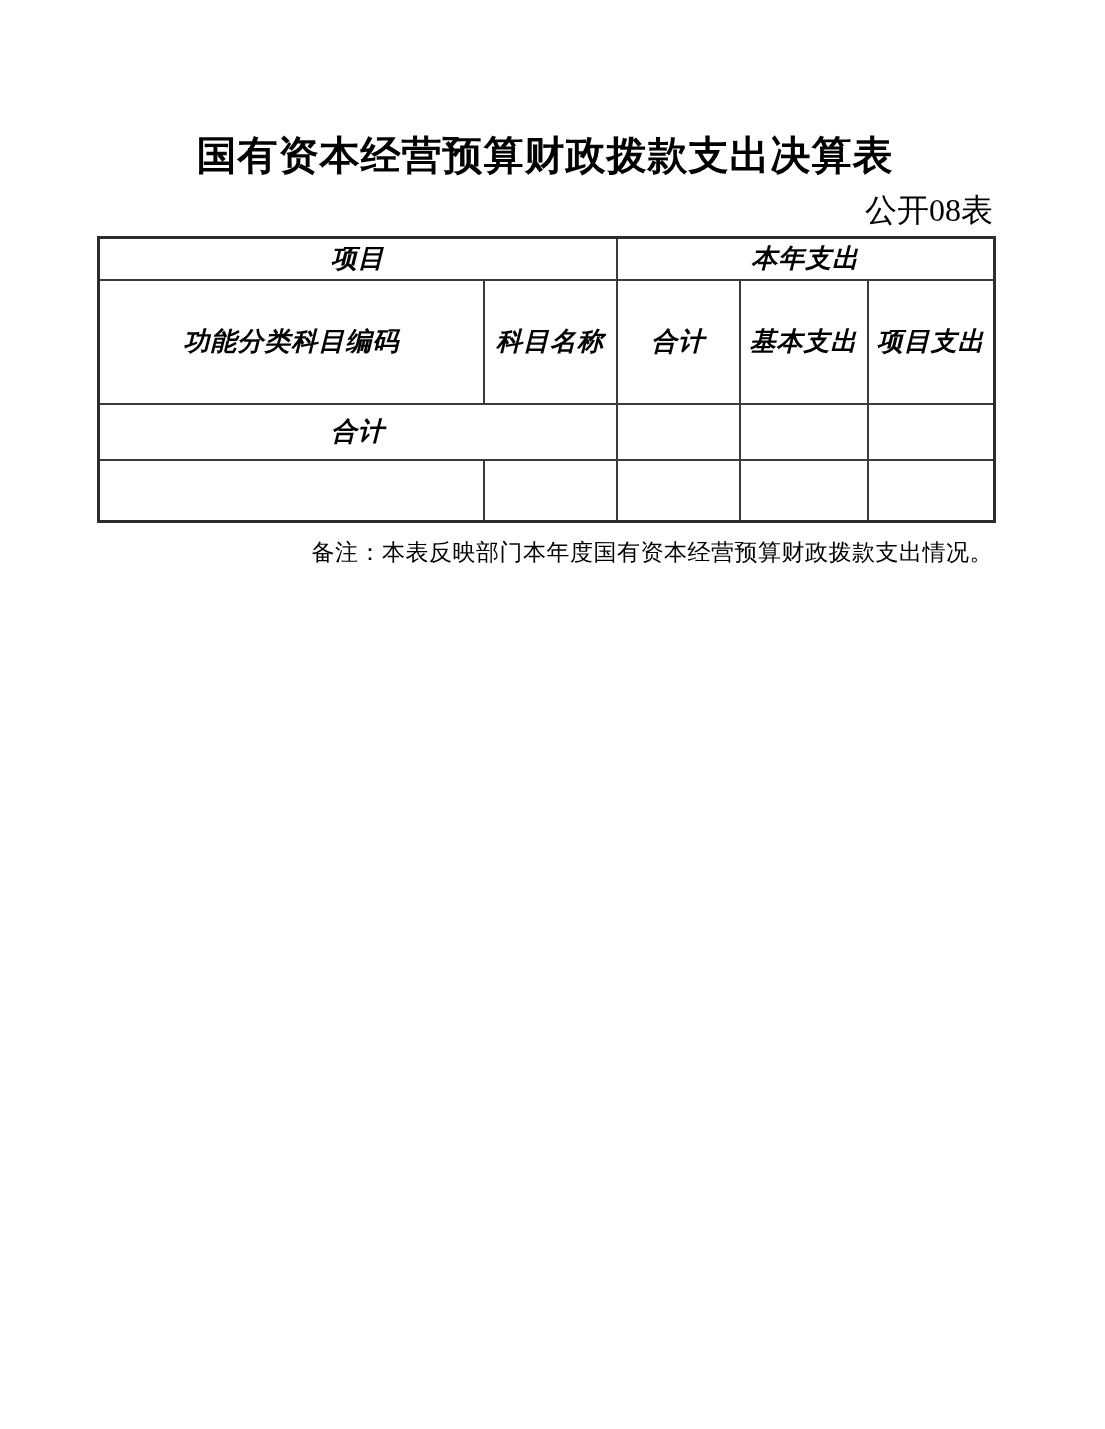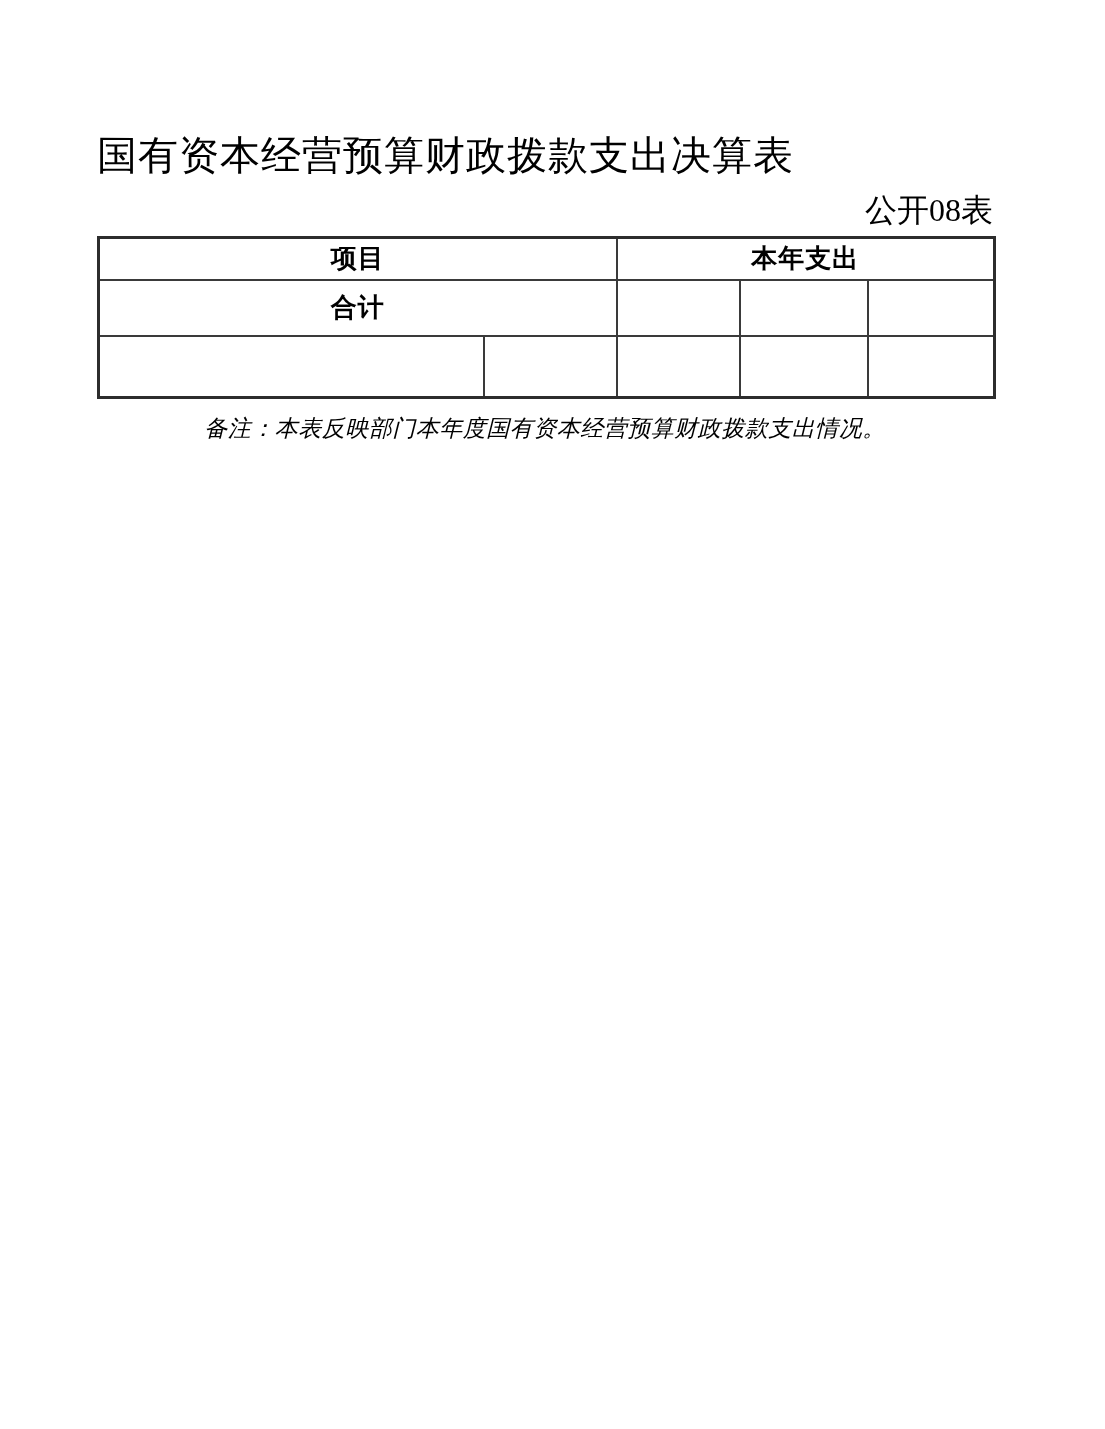--- a/index.html
+++ b/index.html
@@ -13,23 +13,23 @@
     overflow: hidden;
   }
   .content {
     position: absolute;
     left: 97px;
     top: 0;
     width: 896px;
   }
   .title {
     margin: 132px 0 0 0;
-    text-align: left;
+    text-align: center;
     font-size: 40px;
-    font-weight: normal;
+    font-weight: bold;
     line-height: 48px;
     letter-spacing: 1px;
     white-space: nowrap;
   }
   .table-code {
     margin-top: 14px;
     text-align: right;
     font-size: 32px;
     line-height: 33px;
   }
@@ -51,33 +51,33 @@
   }
   table.grid th, table.grid td {
     border: 2px solid #3a3a3a;
     text-align: center;
     vertical-align: middle;
     padding: 0;
     font-size: 26px;
     font-weight: bold;
     letter-spacing: 1px;
     overflow: hidden;
+    font-style: italic;
   }
   tr.row-group    { height: 42px; }
   tr.row-colhead  { height: 124px; }
   tr.row-total    { height: 56px; }
   tr.row-data     { height: 62px; }
   tr.row-data td  { font-weight: normal; }
   .note {
     margin-top: 16px;
     font-size: 23px;
     line-height: 28px;
-    text-align: center;
+    text-align: right;
     letter-spacing: 0.5px;
-    font-style: italic;
   }
 </style>
 </head>
 <body>
 
 <div class="page">
   <div class="content">
 
     <h1 class="title">国有资本经营预算财政拨款支出决算表</h1>
 
@@ -90,20 +90,27 @@
         <col style="width:133px">
         <col style="width:123px">
         <col style="width:128px">
         <col style="width:127px">
       </colgroup>
       <tbody>
         <tr class="row-group">
           <th colspan="2">项目</th>
           <th colspan="3">本年支出</th>
         </tr>
+        <tr class="row-colhead">
+          <th>功能分类科目编码</th>
+          <th>科目名称</th>
+          <th>合计</th>
+          <th>基本支出</th>
+          <th>项目支出</th>
+        </tr>
         <tr class="row-total">
           <td colspan="2">合计</td>
           <td></td>
           <td></td>
           <td></td>
         </tr>
         <tr class="row-data">
           <td></td>
           <td></td>
           <td></td>

